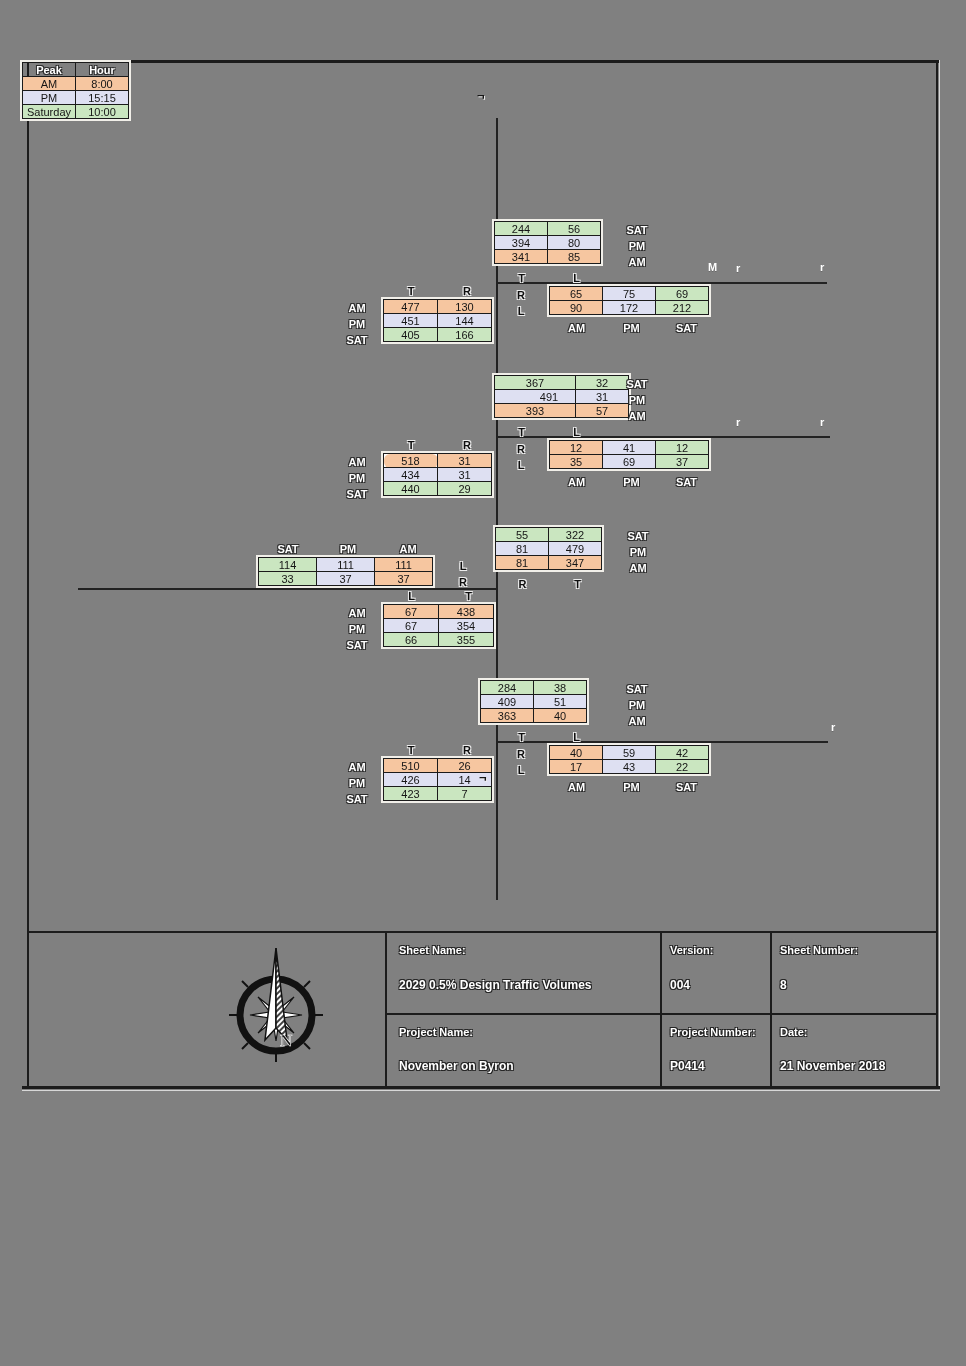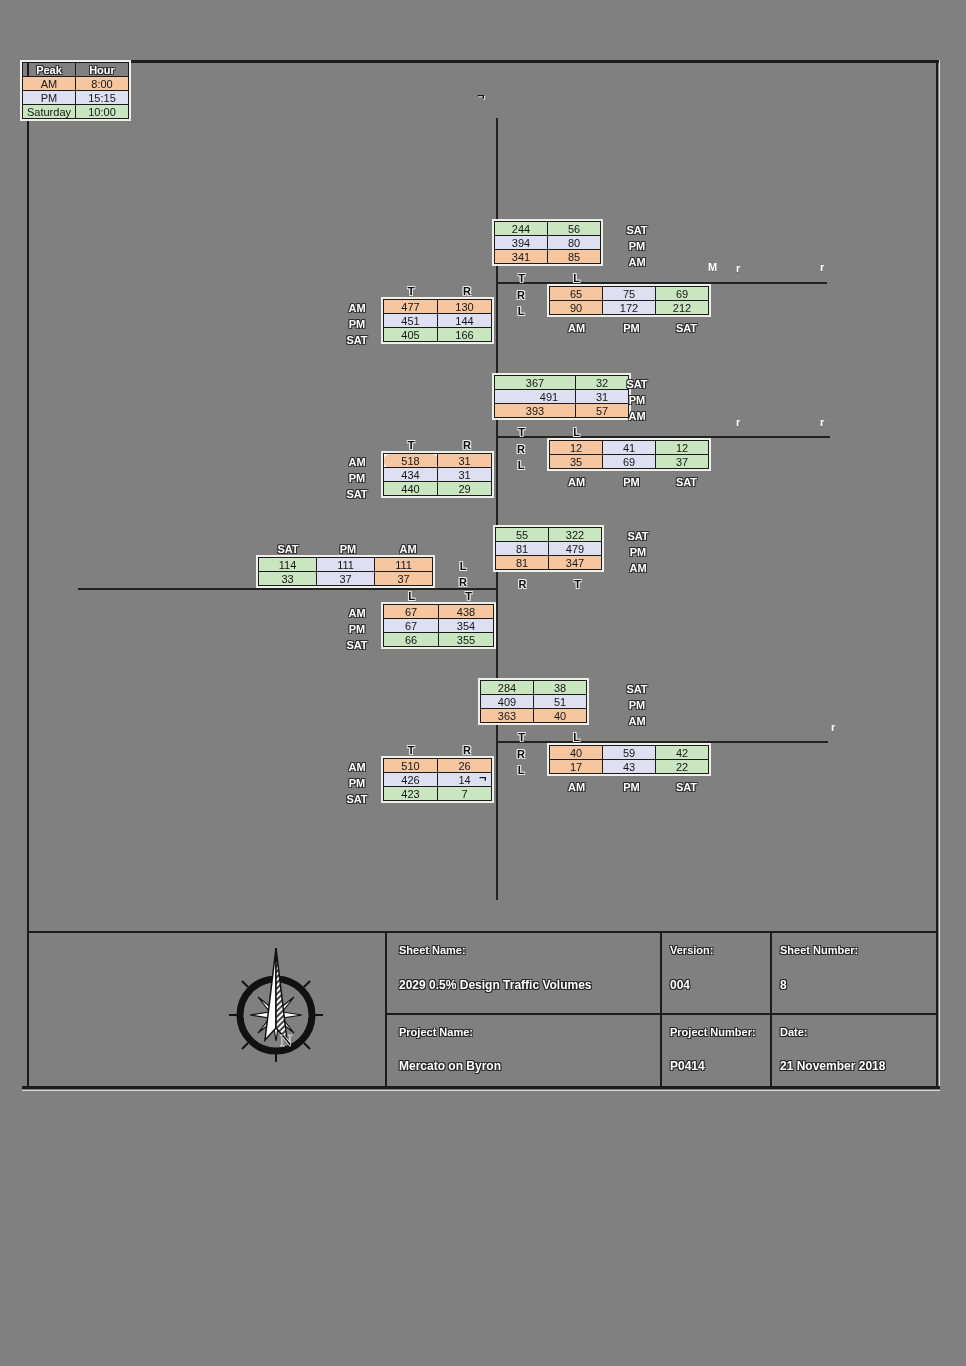--- a/index.html
+++ b/index.html
@@ -95,21 +95,21 @@
   </tbody>
     </table>
 
   <div class="tb-text tb-label" style="left:399px;top:944px">Sheet Name:</div>
   <div class="tb-text tb-value" style="left:399px;top:978px">2029 0.5% Design Traffic Volumes</div>
   <div class="tb-text tb-label" style="left:670px;top:944px">Version:</div>
   <div class="tb-text tb-value" style="left:670px;top:978px">004</div>
   <div class="tb-text tb-label" style="left:780px;top:944px">Sheet Number:</div>
   <div class="tb-text tb-value" style="left:780px;top:978px">8</div>
   <div class="tb-text tb-label" style="left:399px;top:1026px">Project Name:</div>
-  <div class="tb-text tb-value" style="left:399px;top:1059px">Mercato on Byron</div>
+  <div class="tb-text tb-value" style="left:399px;top:1059px">November on Byron</div>
   <div class="tb-text tb-label" style="left:670px;top:1026px">Project Number:</div>
   <div class="tb-text tb-value" style="left:670px;top:1059px">P0414</div>
   <div class="tb-text tb-label" style="left:780px;top:1026px">Date:</div>
   <div class="tb-text tb-value" style="left:780px;top:1059px">21 November 2018</div>
 
 
   <svg class="compass" width="112" height="130" viewBox="0 0 112 130">
     <defs>
       <pattern id="hatch" width="4" height="4" patternUnits="userSpaceOnUse" patternTransform="rotate(45)">
         <rect width="4" height="4" fill="#ffffff"></rect>

